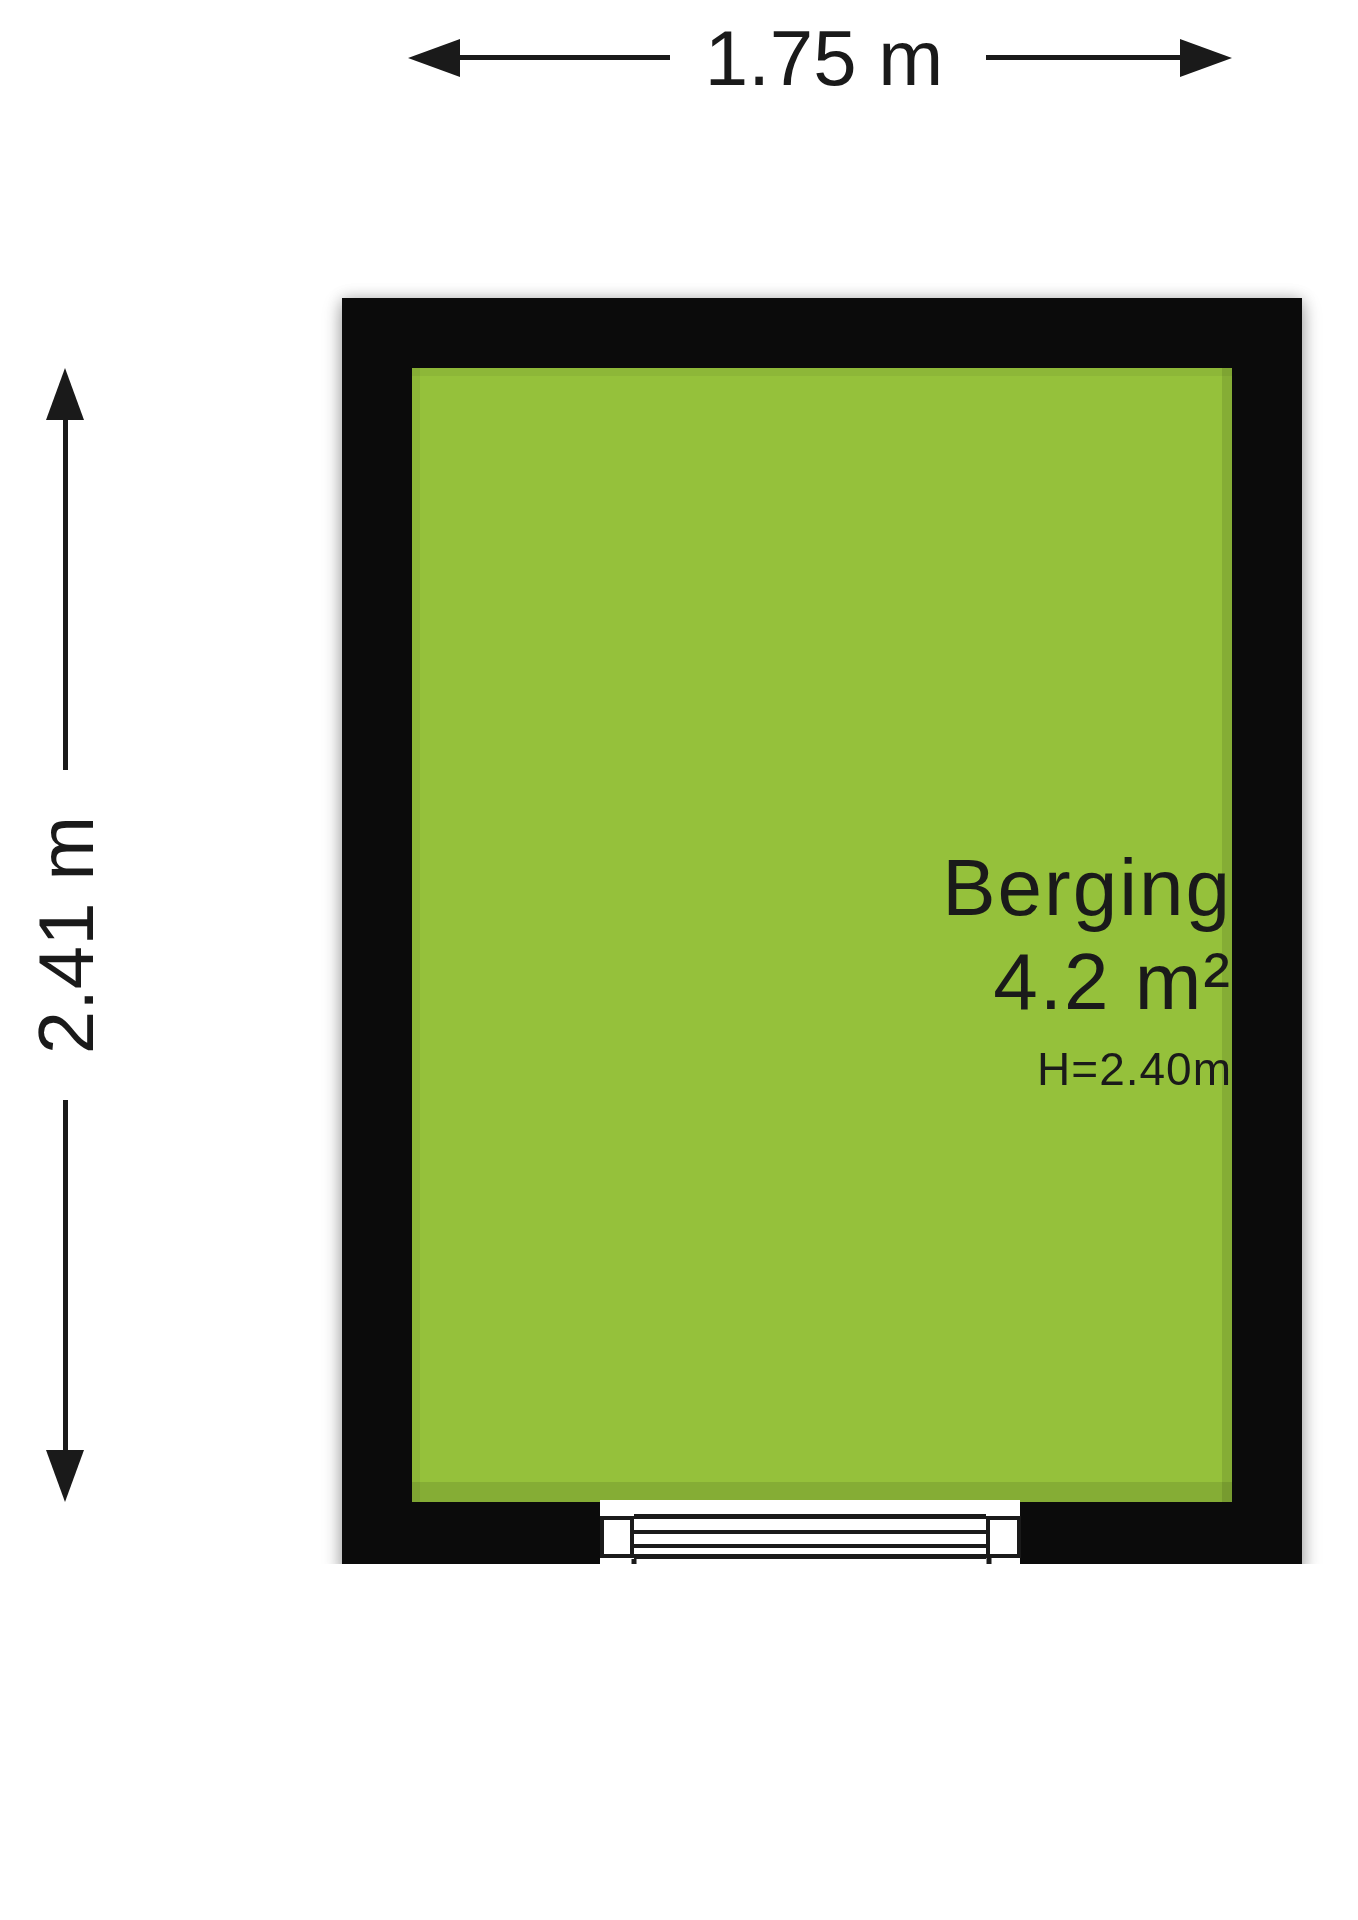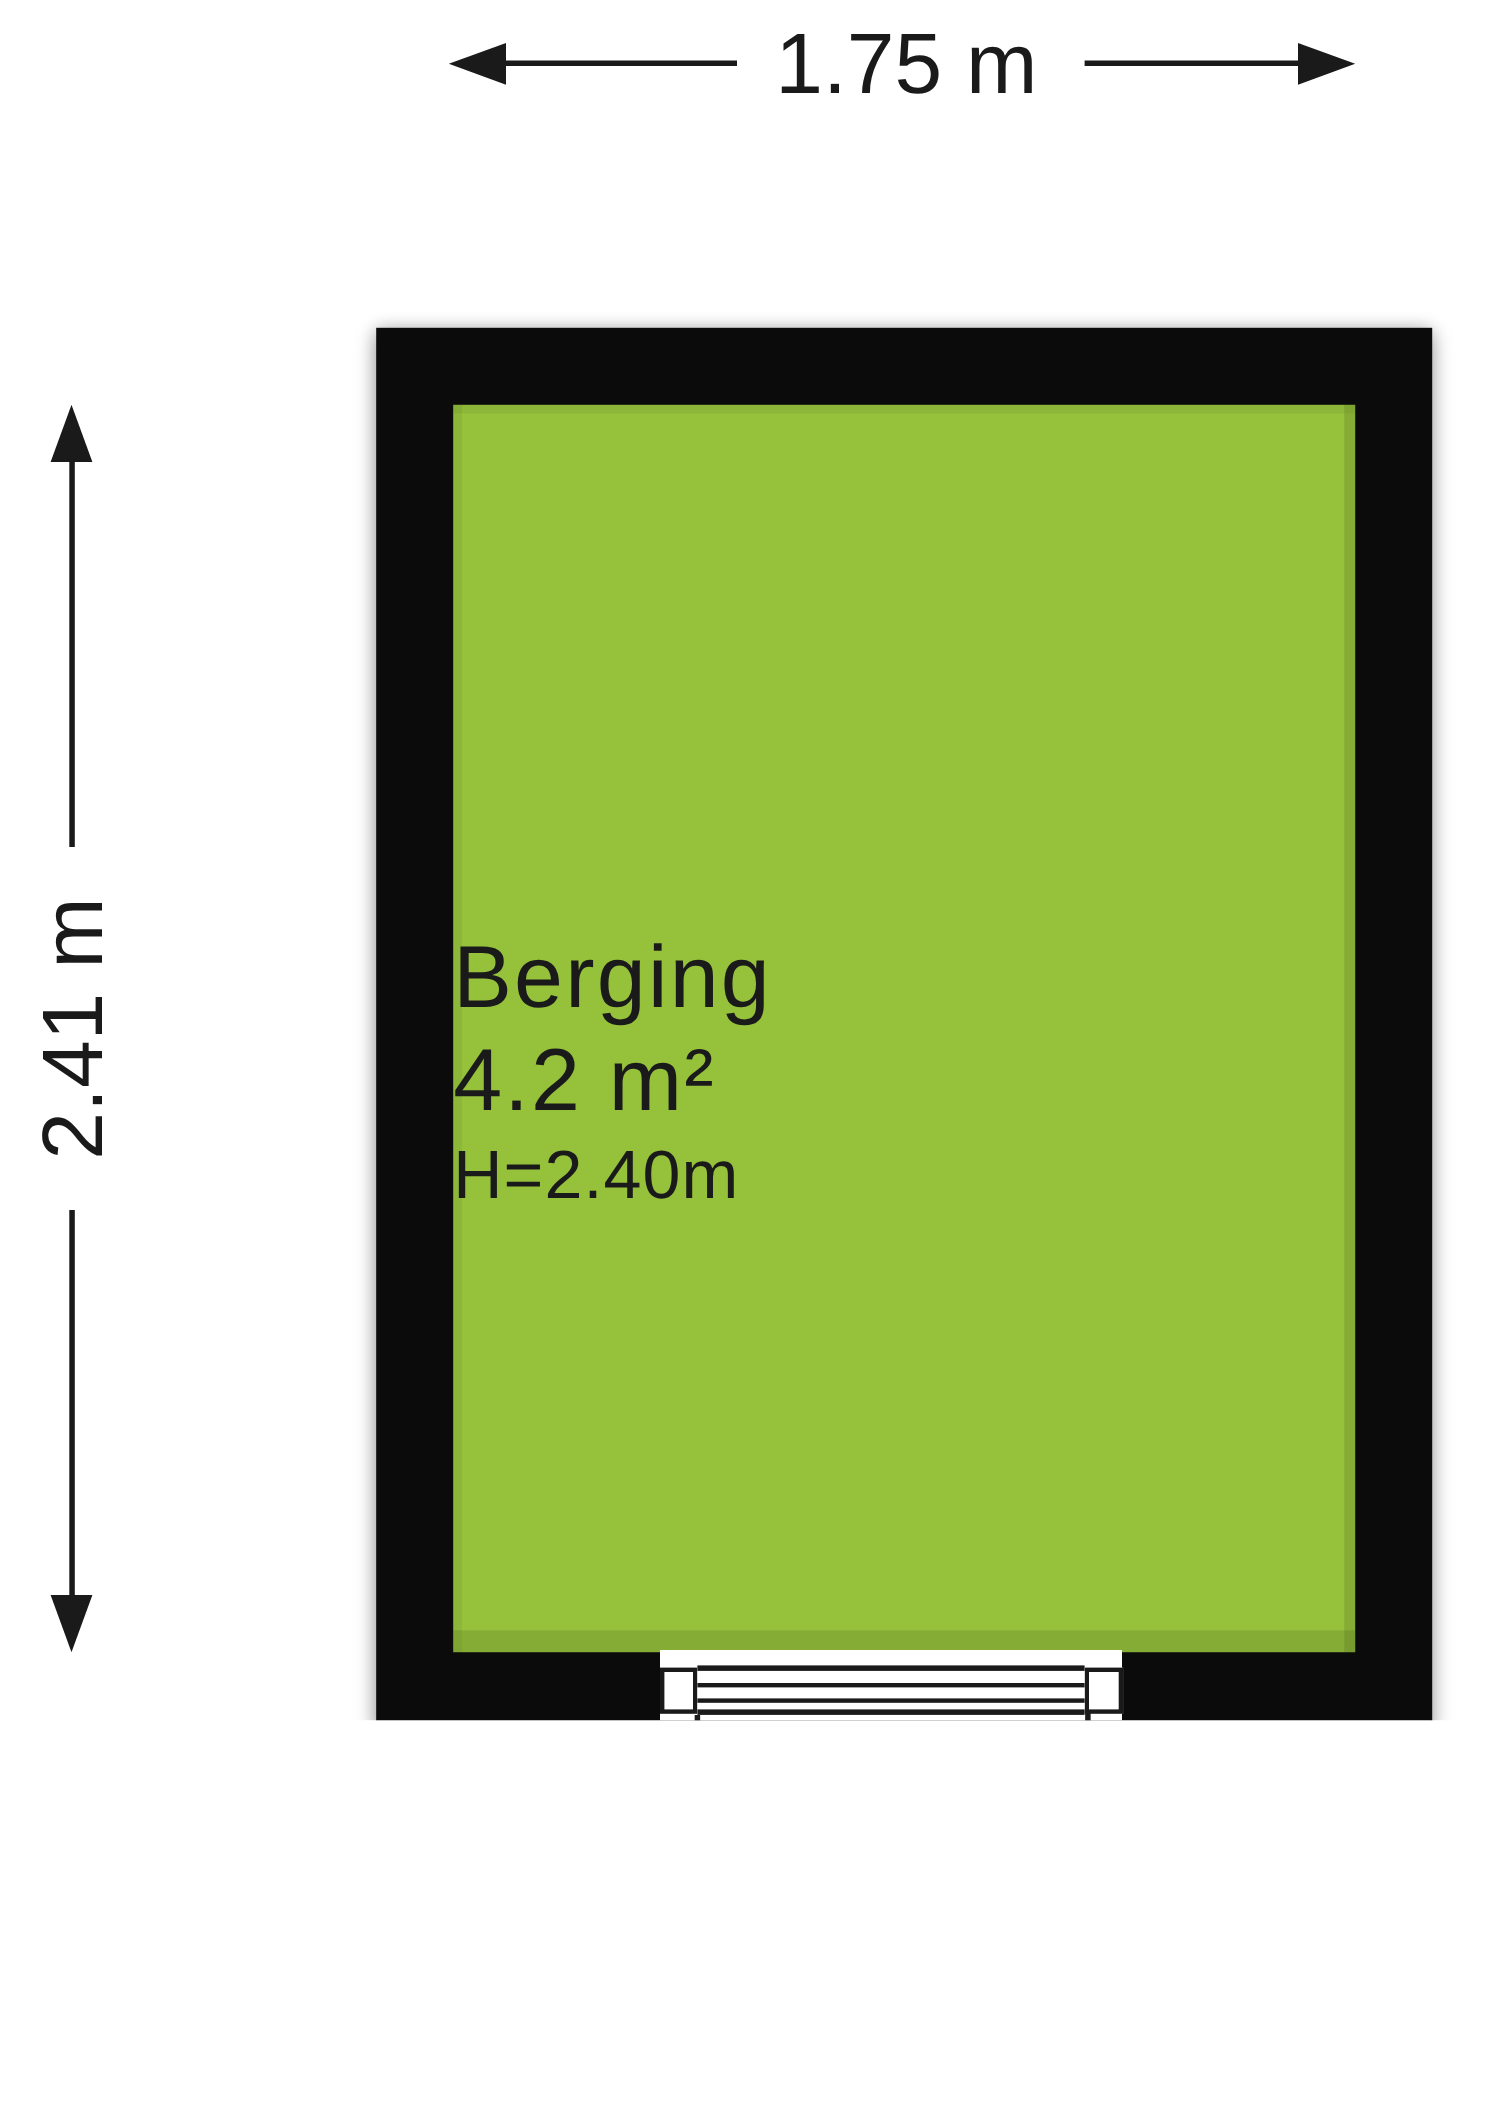--- a/index.html
+++ b/index.html
@@ -27,25 +27,25 @@
     background:var(--floor);
     box-shadow:
       inset 0 -20px 0 rgba(0,0,0,.10),
       inset -10px 0 0 rgba(0,0,0,.10),
       inset 0 8px 0 rgba(0,0,0,.05),
       inset 8px 0 0 rgba(0,0,0,.05);
   }
   
   .room-label{
     position:absolute;left:412px;top:840px;width:820px;
-    text-align:left;line-height:1;
+    text-align:right;line-height:1;
   }
   .room-name{font-size:80px;line-height:96px;letter-spacing:2px;}
   .room-area{font-size:80px;line-height:92px;letter-spacing:2px;}
-  .room-height{font-size:62px;line-height:82px;letter-spacing:1px;}
+  .room-height{font-size:46px;line-height:82px;letter-spacing:1px;}
   
   .door-opening{
     position:absolute;left:600px;top:1500px;width:420px;height:72px;
     background:#ffffff;
   }
   .door-post{
     position:absolute;top:1516px;height:42px;
     background:#ffffff;border:4px solid var(--line);box-sizing:border-box;
   }
   .door-post.left{left:600px;width:34px;}

